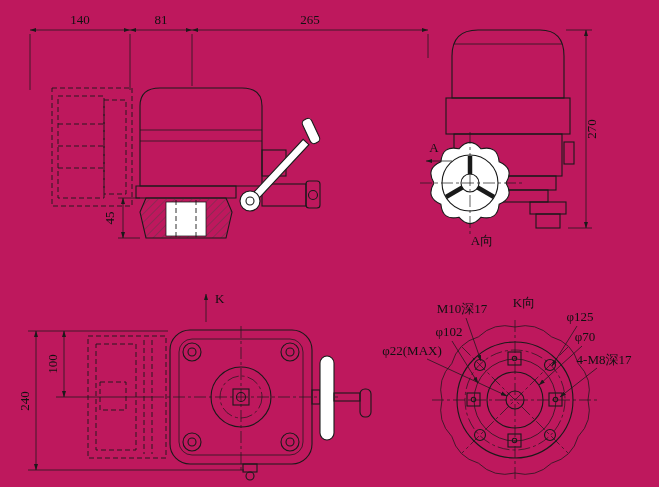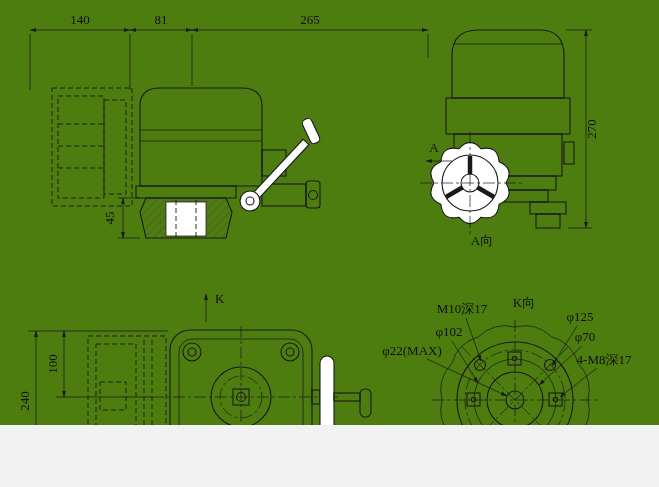--- a/index.html
+++ b/index.html
@@ -1,16 +1,16 @@
 <!DOCTYPE html>
 <html><head>
 <meta charset="utf-8">
 <style>
   html,body{margin:0;padding:0;background:#f2f2f2;}
-  .sheet{position:relative;width:659px;height:425px;background:#4d7c0f;overflow:hidden;
+  .sheet{position:relative;width:659px;height:487px;background:#be185d;overflow:hidden;
          font-family:"Liberation Serif","DejaVu Serif",serif;}
   svg{position:absolute;left:0;top:0;}
   svg line, svg path, svg rect, svg circle, svg ellipse{
     stroke:#1a1a1a; fill:none; stroke-width:1.1;
   }
   .thin{stroke-width:.75;}
   g.thin line, g.thin path{stroke-width:.75;}
   .dash{stroke-dasharray:5 3; stroke-width:.9;}
   .cl{stroke-dasharray:12 3 3 3; stroke-width:.7;}
   .fillw{fill:#ffffff;}

